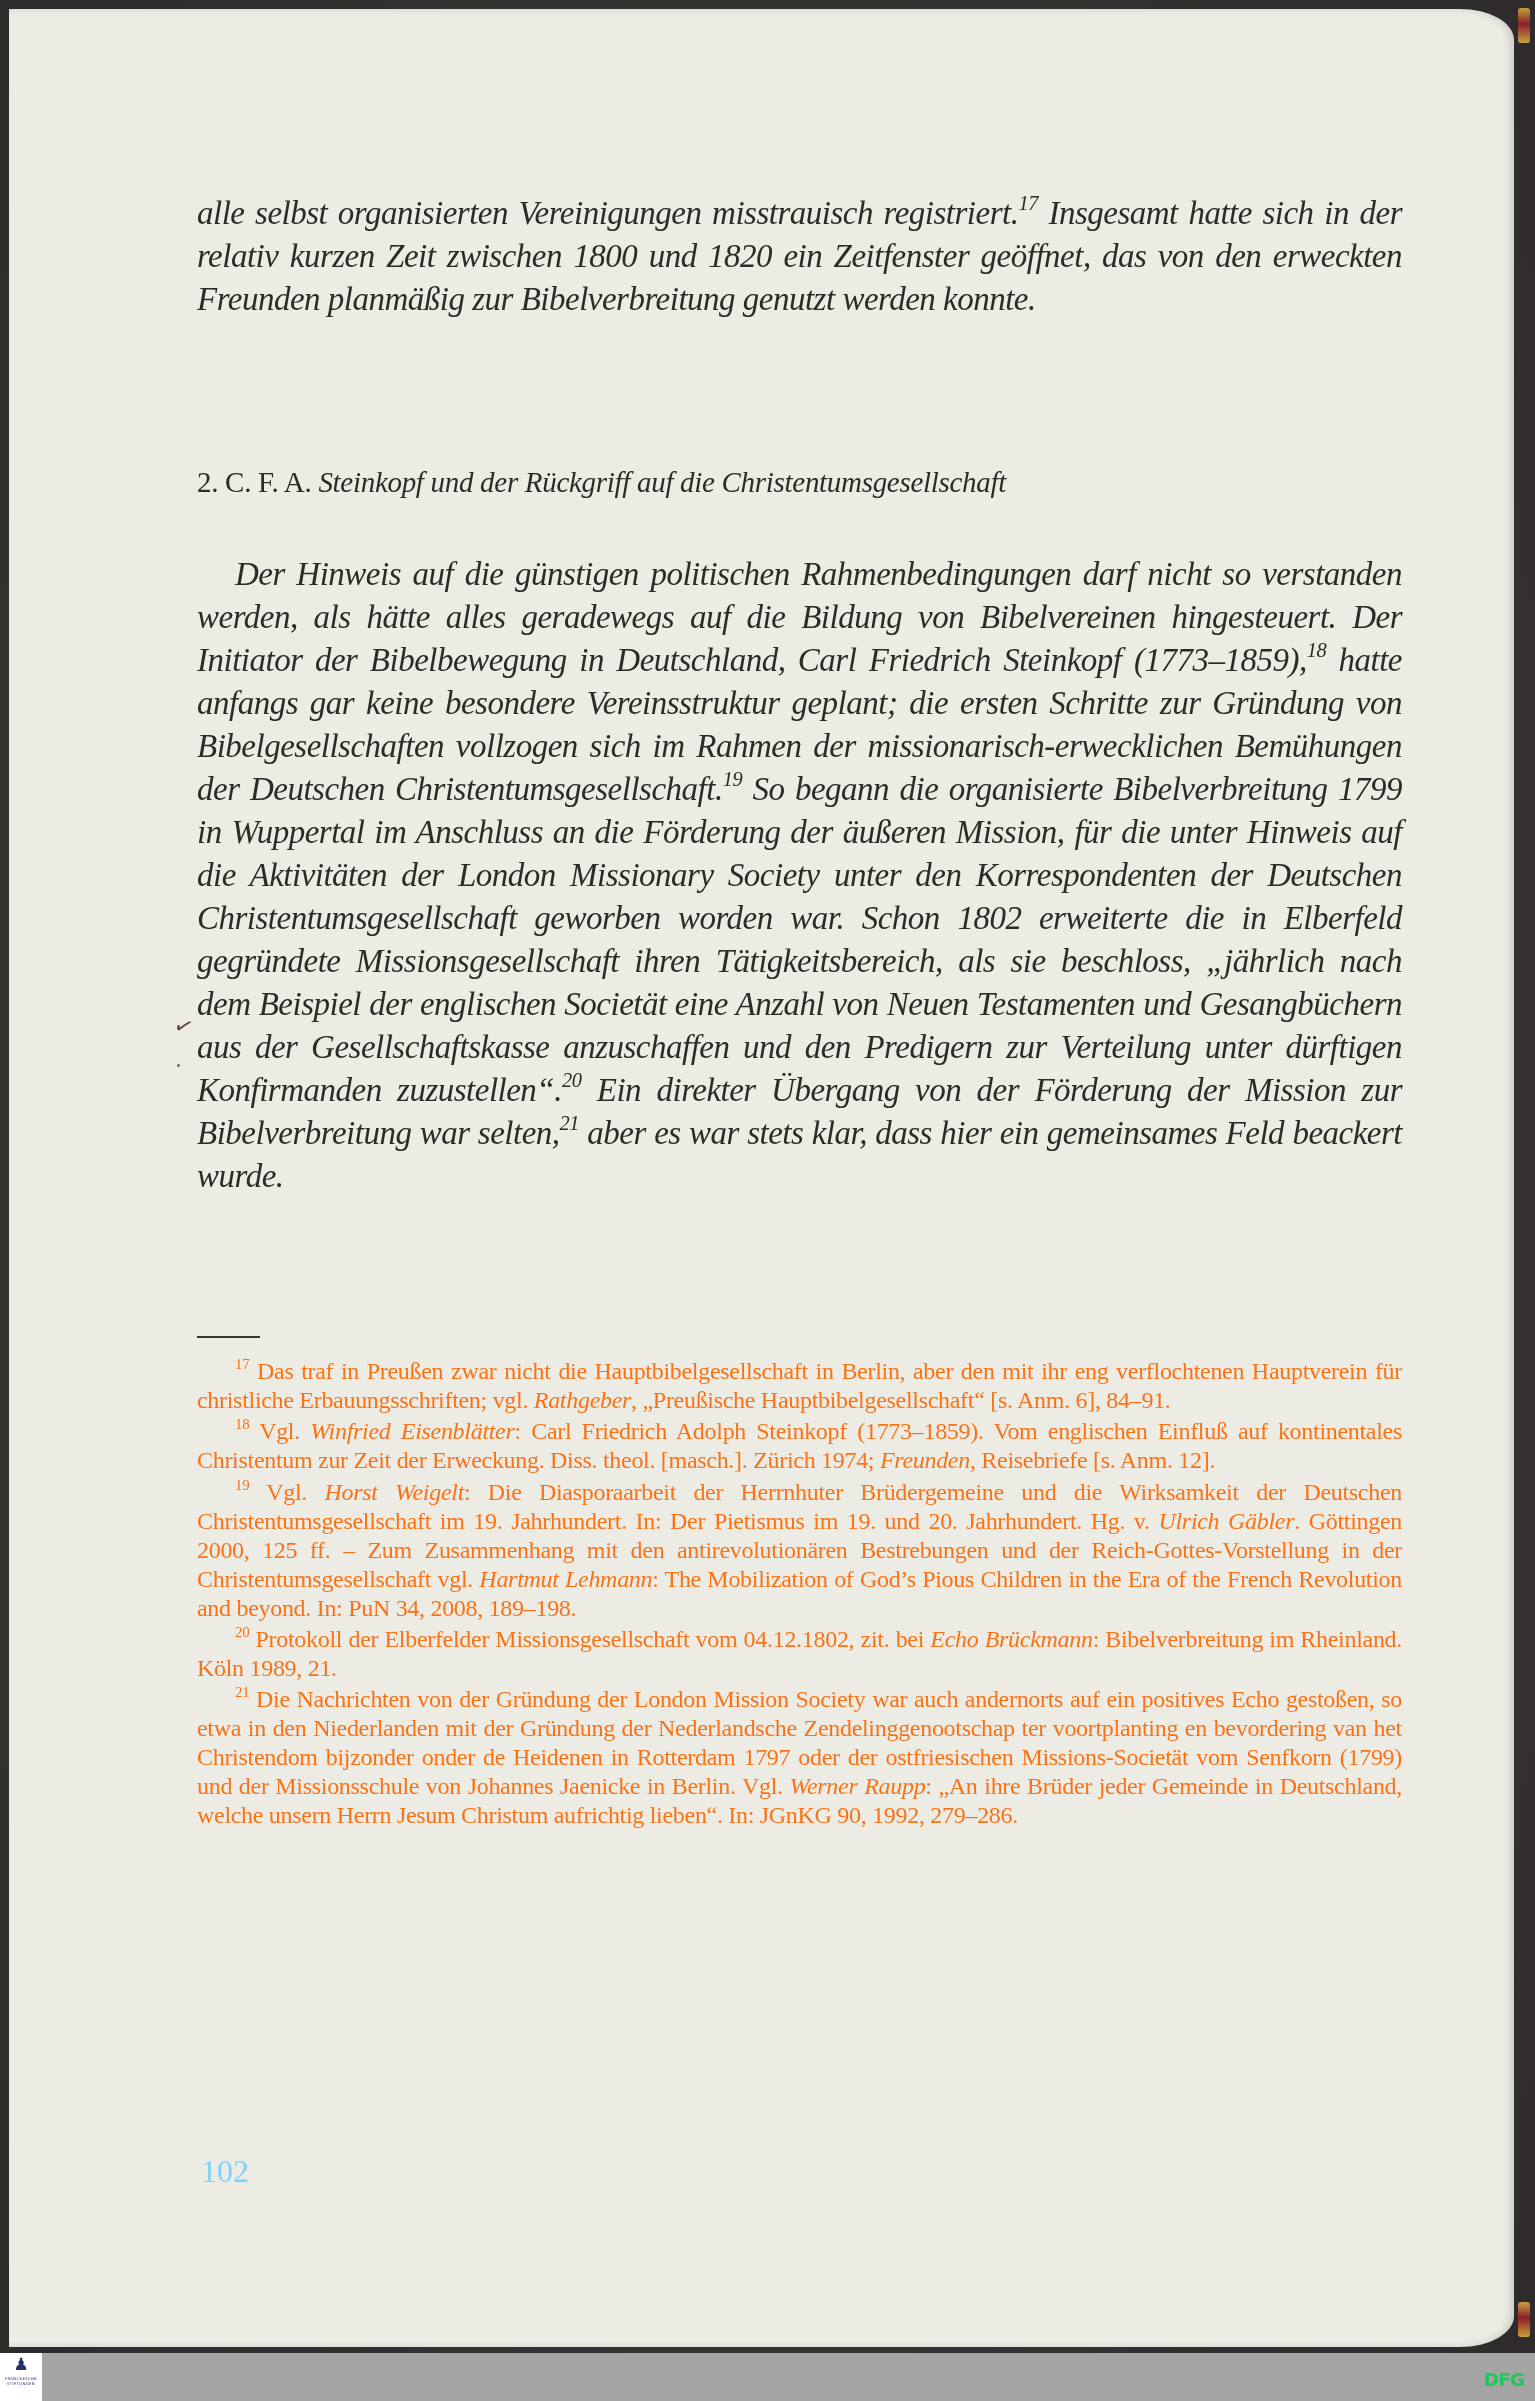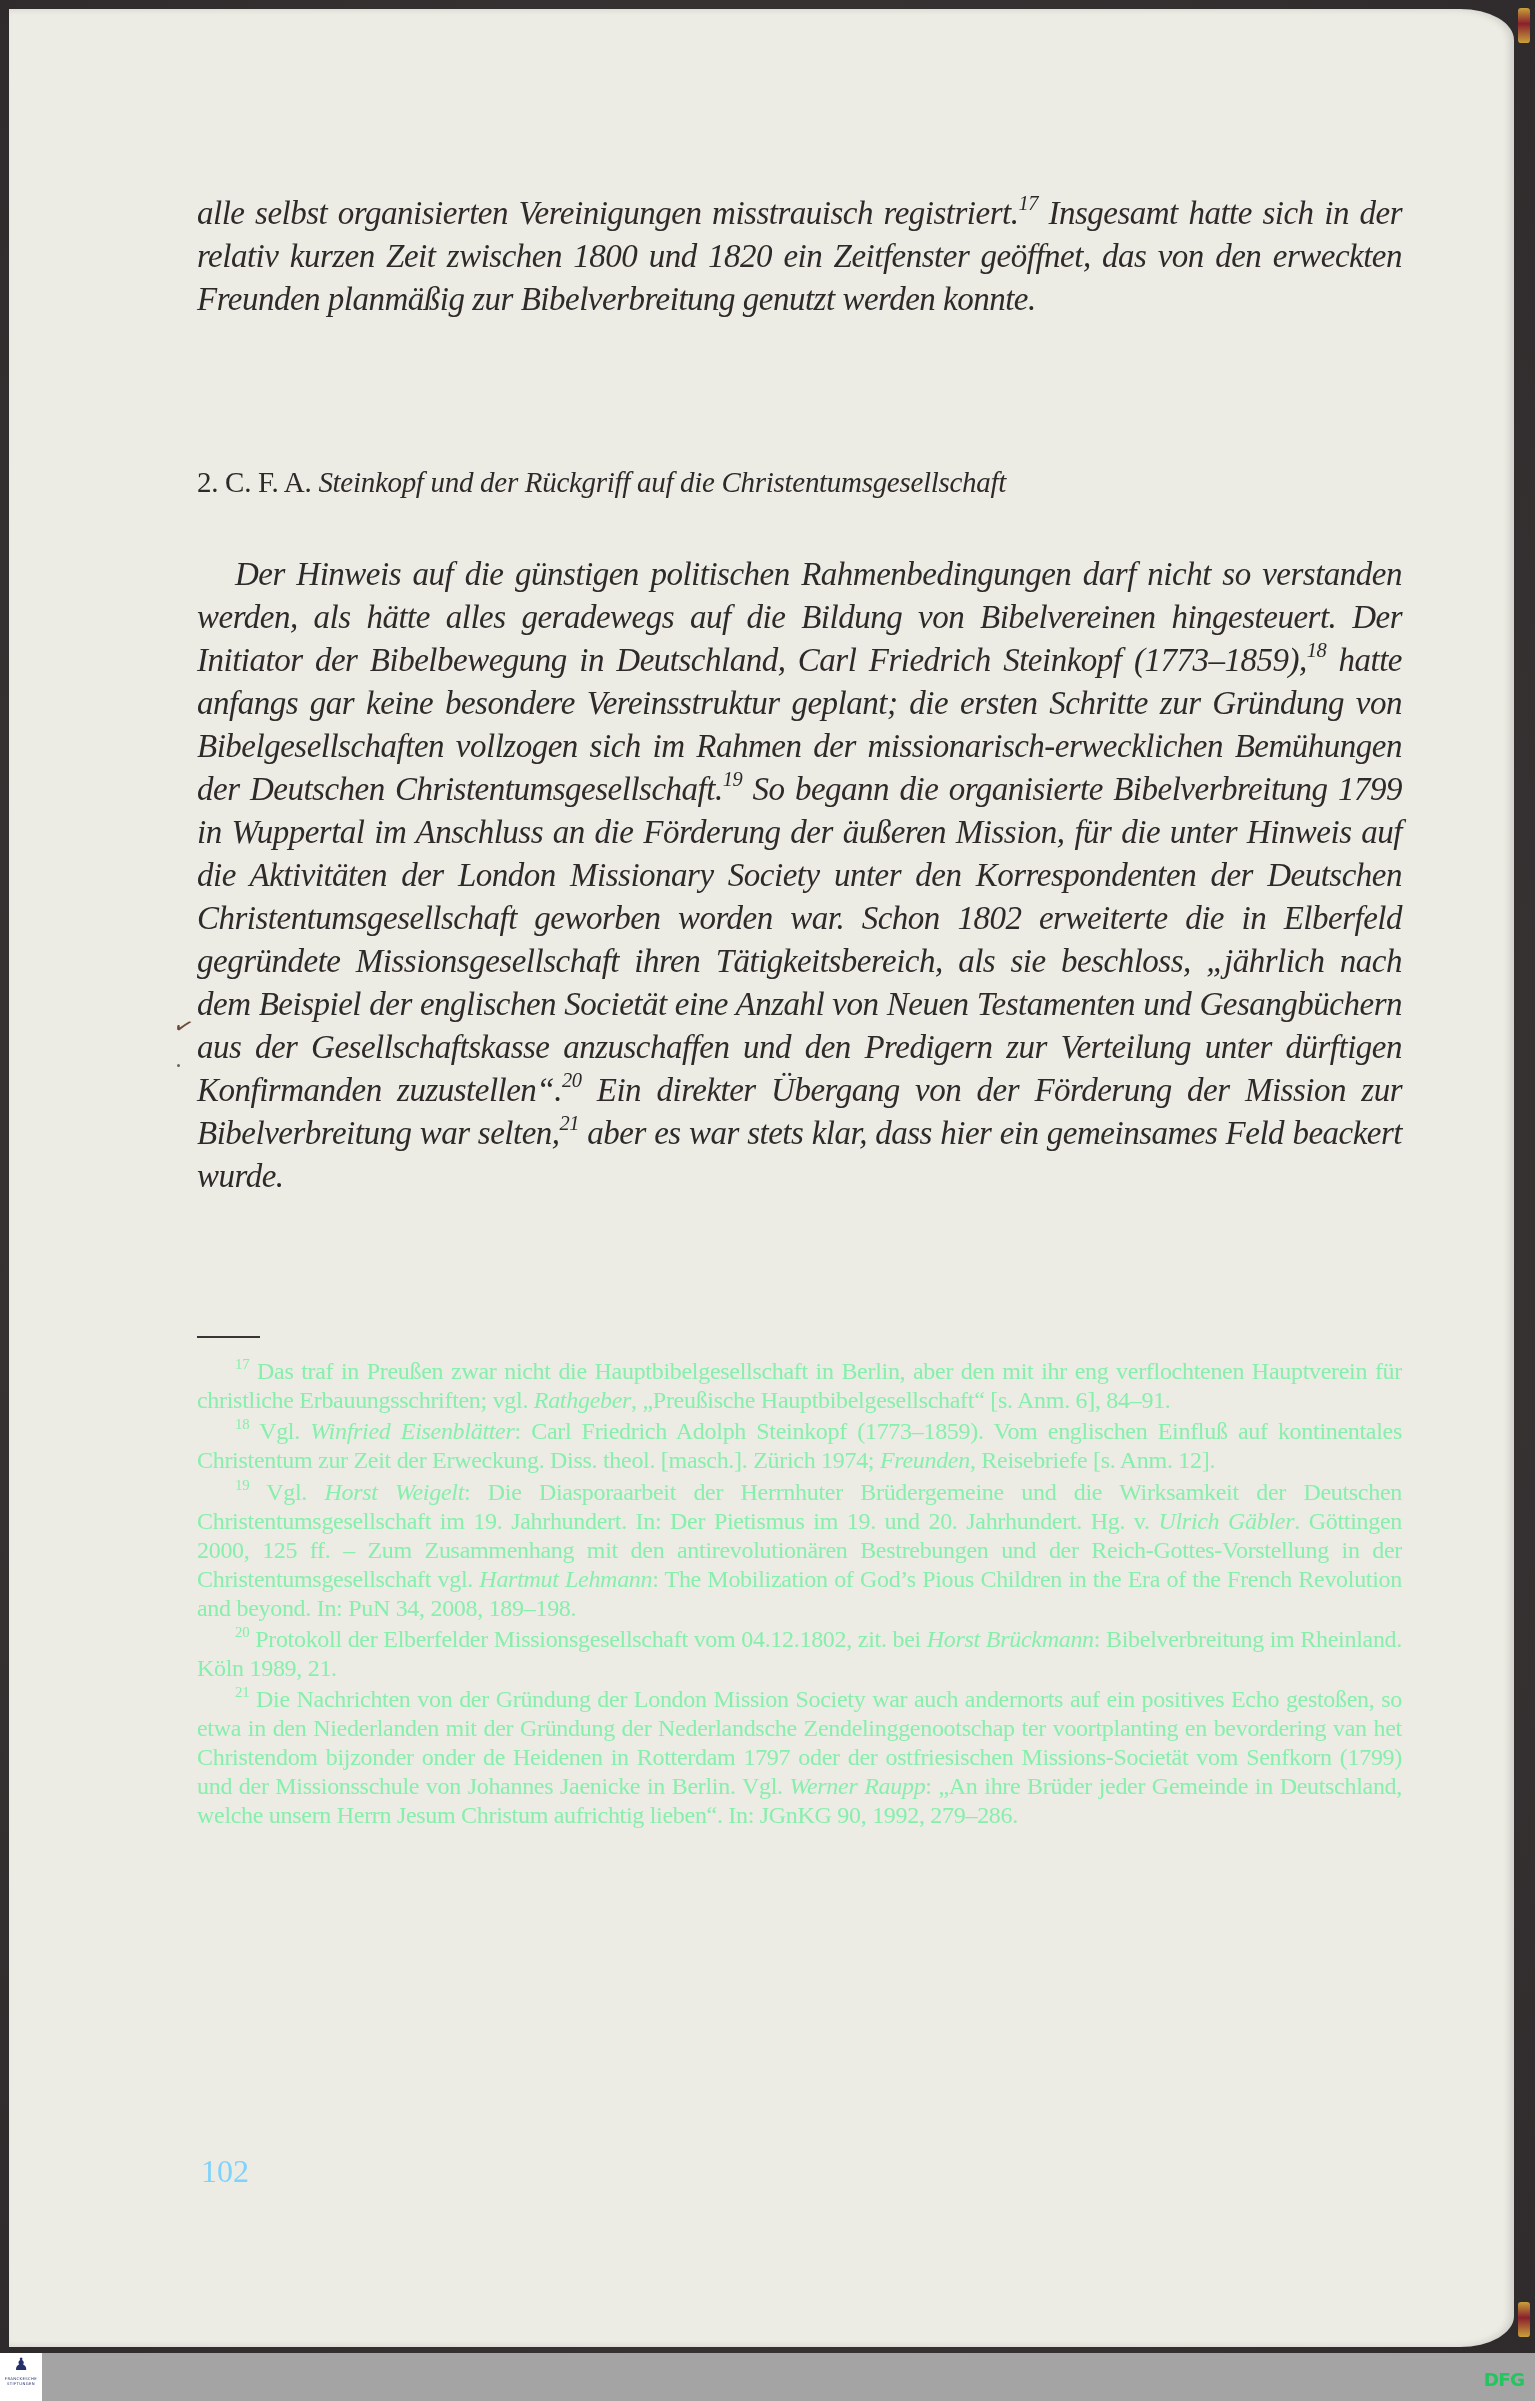--- a/index.html
+++ b/index.html
@@ -42,21 +42,21 @@
   .heading .it { font-style: italic; }
   .para2 { top: 553px; }
   sup { font-size: 62%; line-height: 0; vertical-align: 0.7em; }
 
   .fn-rule {
     position: absolute; left: 197px; top: 1336px; width: 63px; height: 2.3px;
     background: #3a3434;
   }
   .footnotes {
     position: absolute; left: 197px; width: 1205px; top: 1357px;
-    font-size: 24px; line-height: 29px; color: #86efac;
+    font-size: 24px; line-height: 29px; color: #f97316;
     text-align: justify; letter-spacing: -0.3px;
   }
   .footnotes p { margin: 0 0 2.3px 0; text-indent: 38px; }
   .footnotes i { font-style: italic; }
   .page-number {
     position: absolute; left: 201px; top: 2153px; font-size: 32px; color: #7dd3fc;
   }
   .margin-mark {
     position: absolute; left: 174px; top: 1013px; font-size: 23px; color: #6b4a3a;
     transform: rotate(20deg);
@@ -103,21 +103,21 @@
 
 <div class="margin-mark">✓</div>
 <div class="margin-dot"></div>
 
 <div class="fn-rule"></div>
 
 <div class="footnotes">
   <p><sup>17</sup><span> Das traf in Preußen zwar nicht die Hauptbibelgesellschaft in Berlin, aber den mit ihr eng verflochtenen Hauptverein für christliche Erbauungsschriften; vgl. </span><i>Rathgeber</i><span>, „Preußische Hauptbibelgesellschaft“ [s. Anm. 6], 84–91.</span></p>
   <p><sup>18</sup><span> Vgl. </span><i>Winfried Eisenblätter</i><span>: Carl Friedrich Adolph Steinkopf (1773–1859). Vom englischen Einfluß auf kontinentales Christentum zur Zeit der Erweckung. Diss. theol. [masch.]. Zürich 1974; </span><i>Freunden</i><span>, Reisebriefe [s. Anm. 12].</span></p>
   <p><sup>19</sup><span> Vgl. </span><i>Horst Weigelt</i><span>: Die Diasporaarbeit der Herrnhuter Brüdergemeine und die Wirksamkeit der Deutschen Christentumsgesellschaft im 19. Jahrhundert. In: Der Pietismus im 19. und 20. Jahrhundert. Hg. v. </span><i>Ulrich Gäbler</i><span>. Göttingen 2000, 125 ff. – Zum Zusammenhang mit den antirevolutionären Bestrebungen und der Reich-Gottes-Vorstellung in der Christentumsgesellschaft vgl. </span><i>Hartmut Lehmann</i><span>: The Mobilization of God’s Pious Children in the Era of the French Revolution and beyond. In: PuN 34, 2008, 189–198.</span></p>
-  <p><sup>20</sup><span> Protokoll der Elberfelder Missionsgesellschaft vom 04.12.1802, zit. bei </span><i>Horst Brückmann</i><span>: Bibelverbreitung im Rheinland. Köln 1989, 21.</span></p>
+  <p><sup>20</sup><span> Protokoll der Elberfelder Missionsgesellschaft vom 04.12.1802, zit. bei </span><i>Echo Brückmann</i><span>: Bibelverbreitung im Rheinland. Köln 1989, 21.</span></p>
   <p><sup>21</sup><span> Die Nachrichten von der Gründung der London Mission Society war auch andernorts auf ein positives Echo gestoßen, so etwa in den Niederlanden mit der Gründung der Nederlandsche Zendelinggenootschap ter voortplanting en bevordering van het Christendom bijzonder onder de Heidenen in Rotterdam 1797 oder der ostfriesischen Missions-Societät vom Senfkorn (1799) und der Missionsschule von Johannes Jaenicke in Berlin. Vgl. </span><i>Werner Raupp</i><span>: „An ihre Brüder jeder Gemeinde in Deutschland, welche unsern Herrn Jesum Christum aufrichtig lieben“. In: JGnKG 90, 1992, 279–286.</span></p>
 </div>
 
 <div class="page-number">102</div>
 
 <div class="footer-bar"></div>
 <div class="logo-left">
   <span class="fig">♟</span>
   <span class="txt">FRANCKESCHE STIFTUNGEN</span>
 </div>

